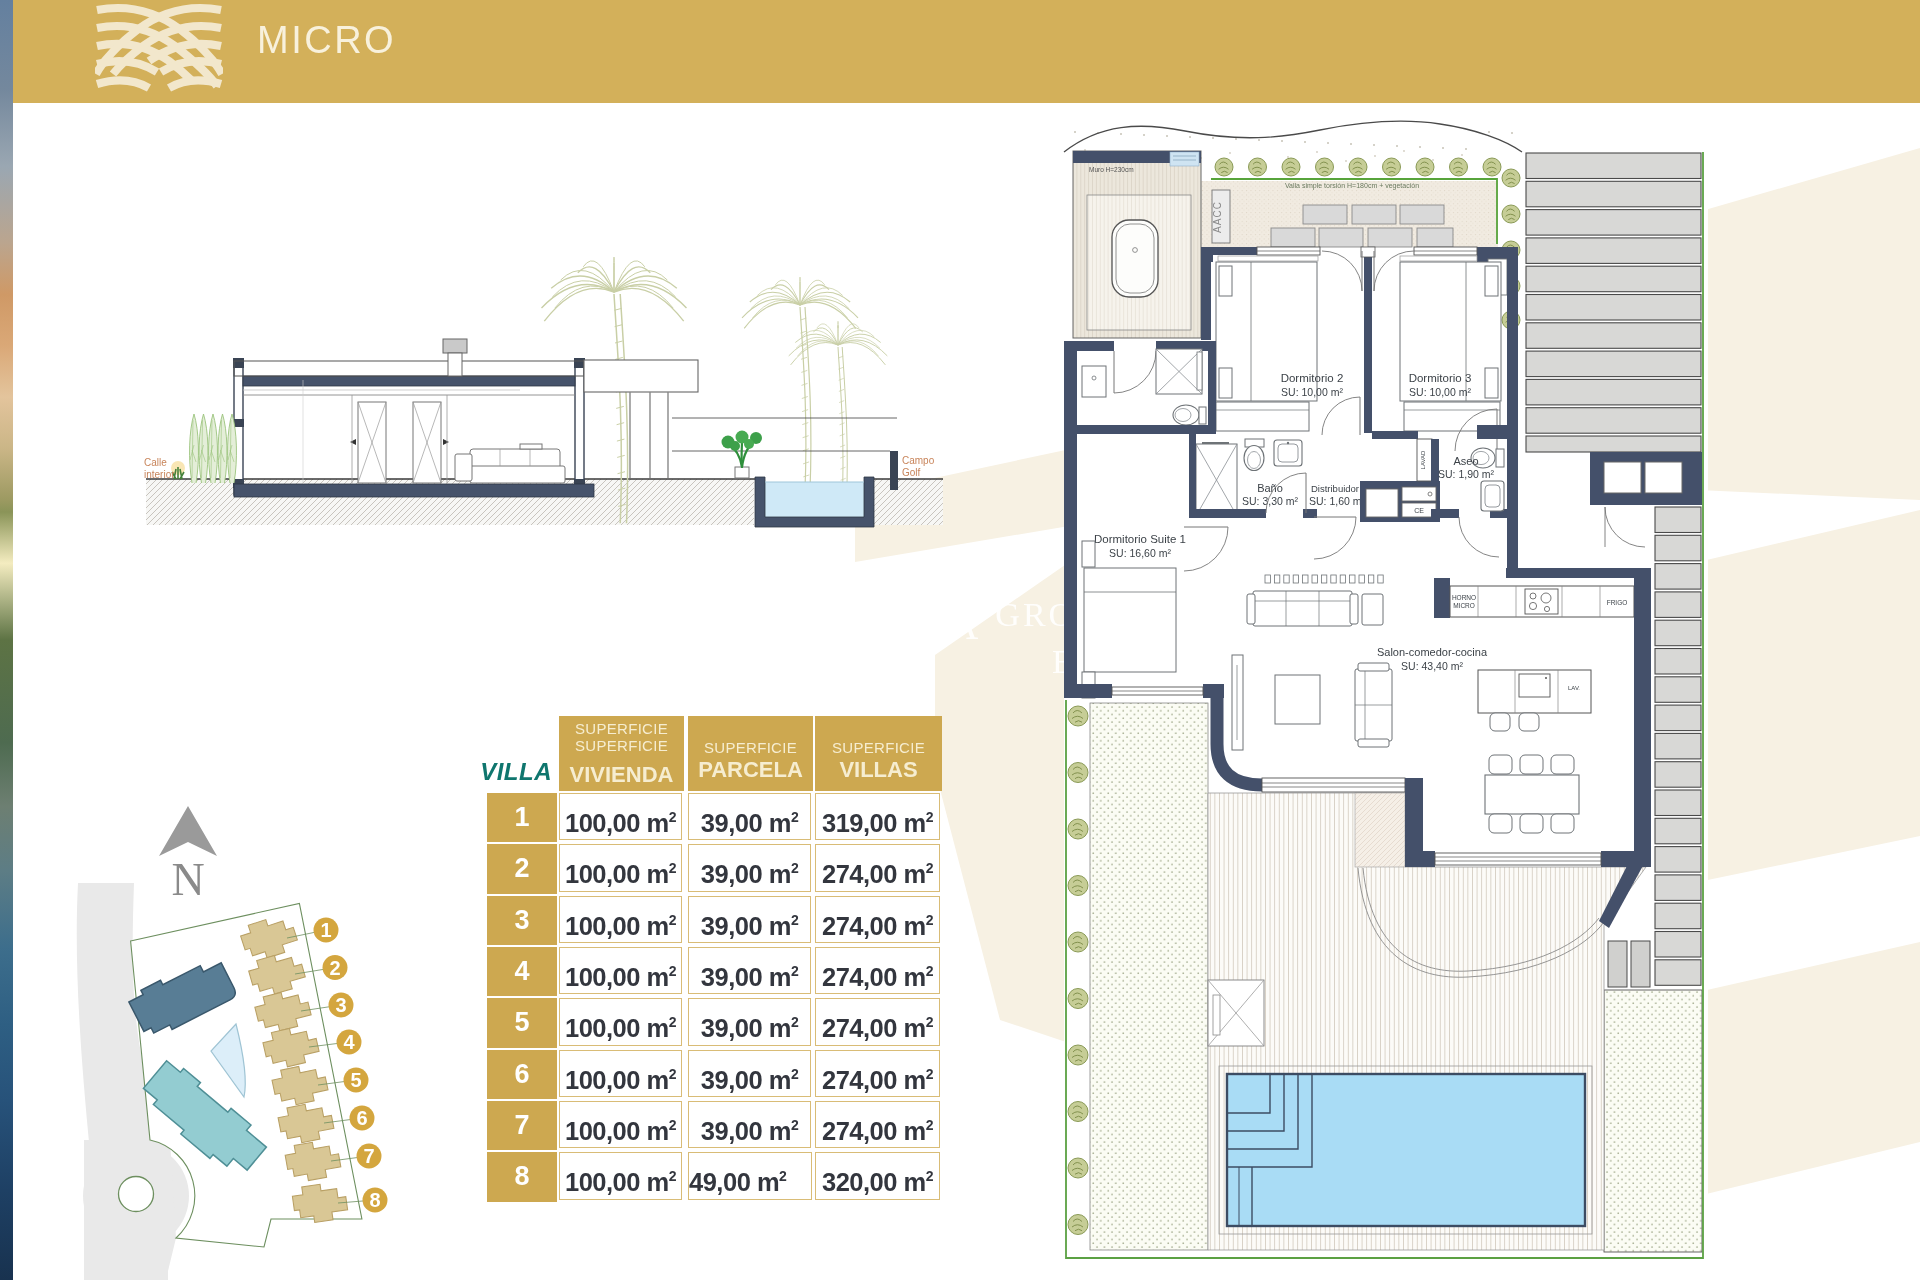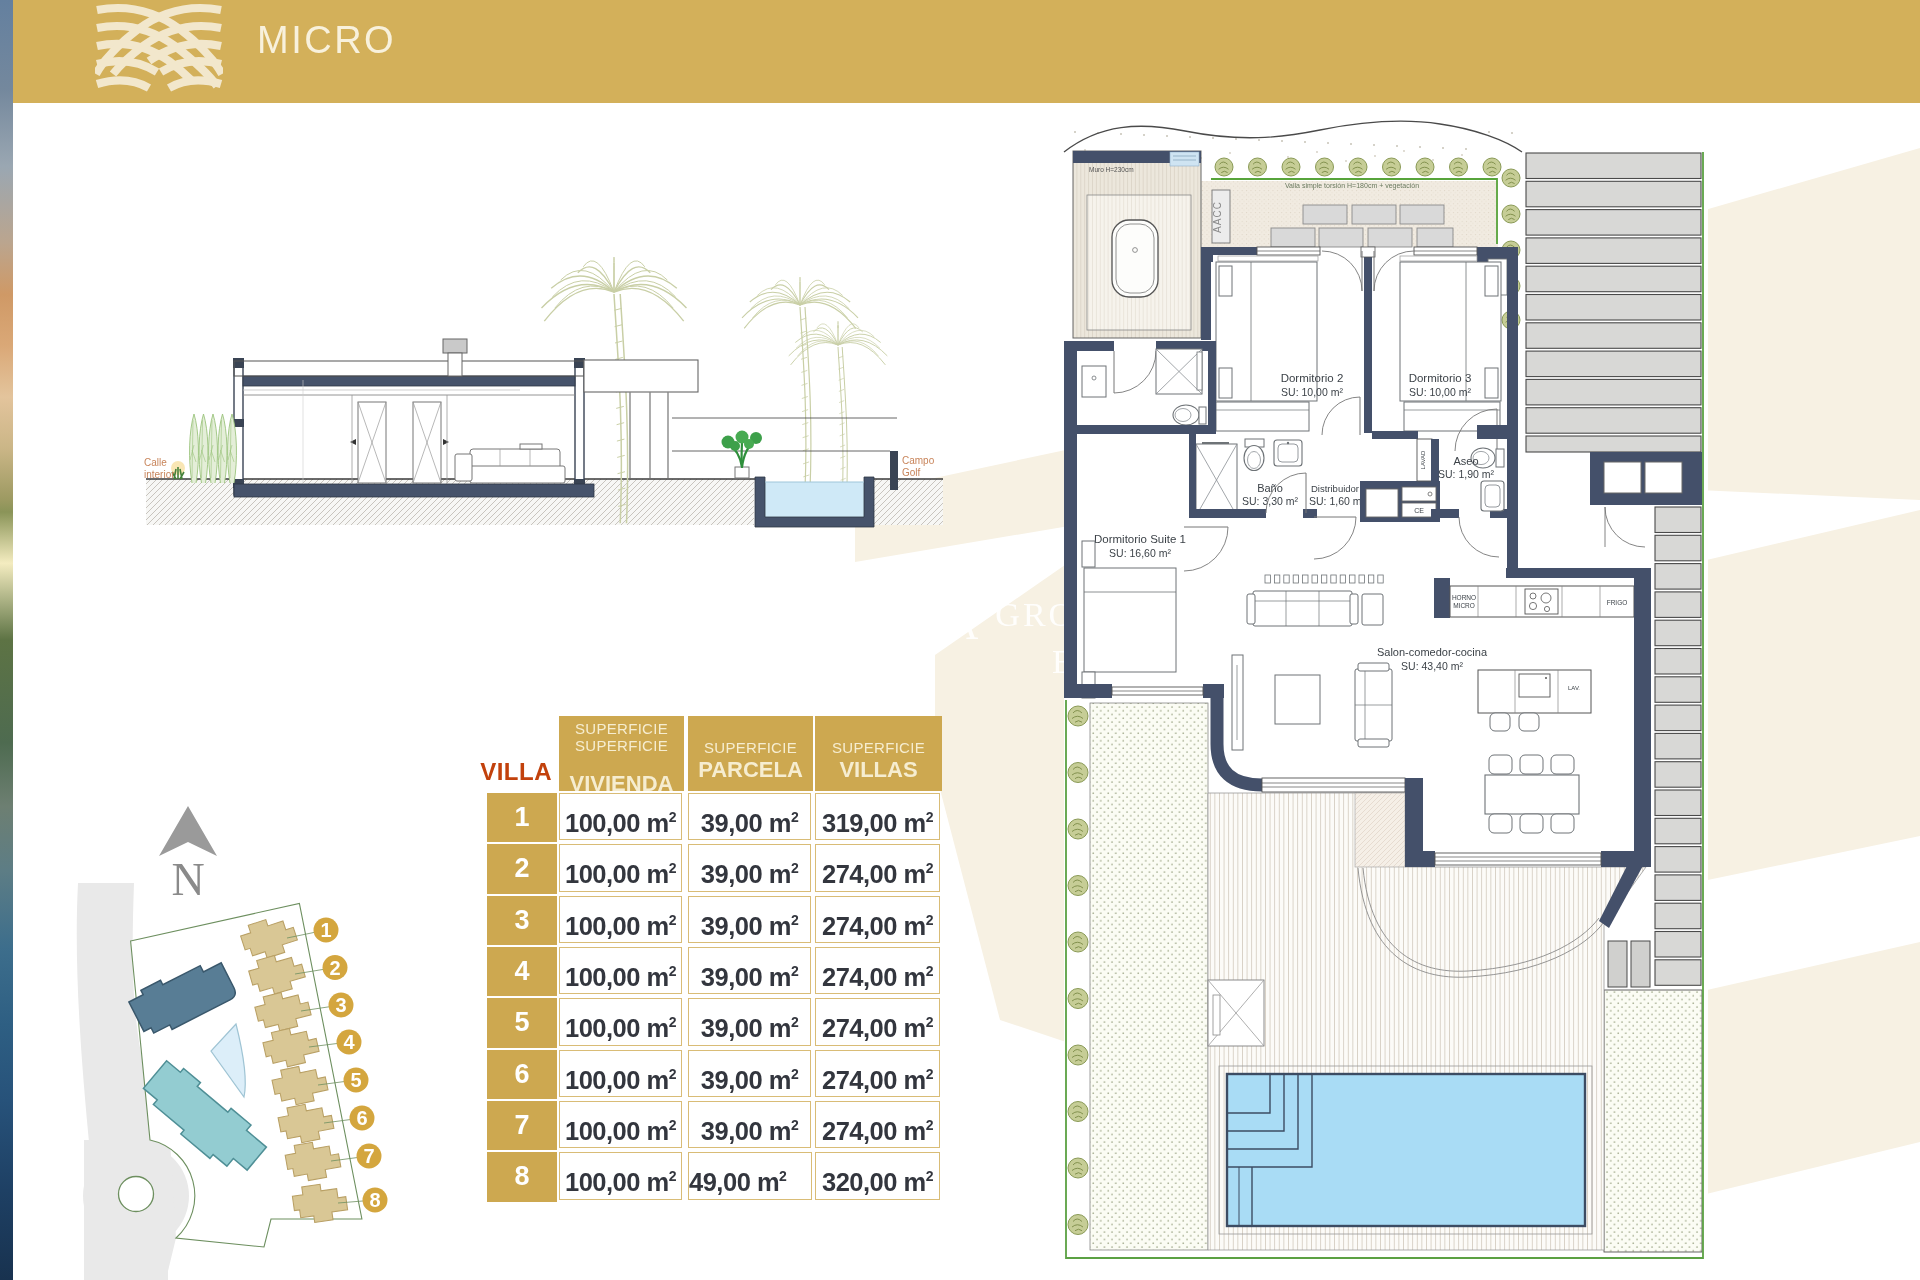--- a/index.html
+++ b/index.html
@@ -1065,26 +1065,26 @@
 <rect x="1520" y="814" width="23" height="19" rx="5" fill="#fff" stroke="#6e7377" stroke-width="1"></rect>
 <rect x="1551" y="755" width="23" height="19" rx="5" fill="#fff" stroke="#6e7377" stroke-width="1"></rect>
 <rect x="1551" y="814" width="23" height="19" rx="5" fill="#fff" stroke="#6e7377" stroke-width="1"></rect>
       </g>
 
 <g>
         <rect x="1634" y="568" width="17" height="299" fill="#44506a"></rect>
       </g>
 </svg>
 
-<div style="position:absolute;left:452px;top:758px;width:100px;text-align:right;font-size:24px;font-weight:bold;color:#c2410c;letter-spacing:0.5px;">VILLA</div>
+<div style="position:absolute;left:452px;top:758px;width:100px;text-align:right;font-size:24px;font-weight:bold;color:#0f766e;letter-spacing:0.5px;font-style:italic;">VILLA</div>
 
 <div style="position:absolute;left:559px;top:716px;width:125px;height:75px;background:#cda850;color:#f6edd0;text-align:center;">
       <div style="font-size:15px;margin-top:4px;letter-spacing:0.3px;">SUPERFICIE</div>
       <div style="font-size:15px;letter-spacing:0.3px;">SUPERFICIE</div>
-      <div style="font-size:22px;font-weight:bold;margin-top:17px;">VIVIENDA</div>
+      <div style="font-size:22px;font-weight:bold;margin-top:8px;">VIVIENDA</div>
     </div>
 
 <div style="position:absolute;left:688px;top:716px;width:125px;height:75px;background:#cda850;color:#f6edd0;text-align:center;">
       <div style="font-size:15px;margin-top:23px;letter-spacing:0.3px;">SUPERFICIE</div>
       <div style="font-size:22px;font-weight:bold;margin-top:1px;">PARCELA</div>
     </div>
 
 <div style="position:absolute;left:815px;top:716px;width:127px;height:75px;background:#cda850;color:#f6edd0;text-align:center;">
       <div style="font-size:15px;margin-top:23px;letter-spacing:0.3px;">SUPERFICIE</div>
       <div style="font-size:22px;font-weight:bold;margin-top:1px;">VILLAS</div>

